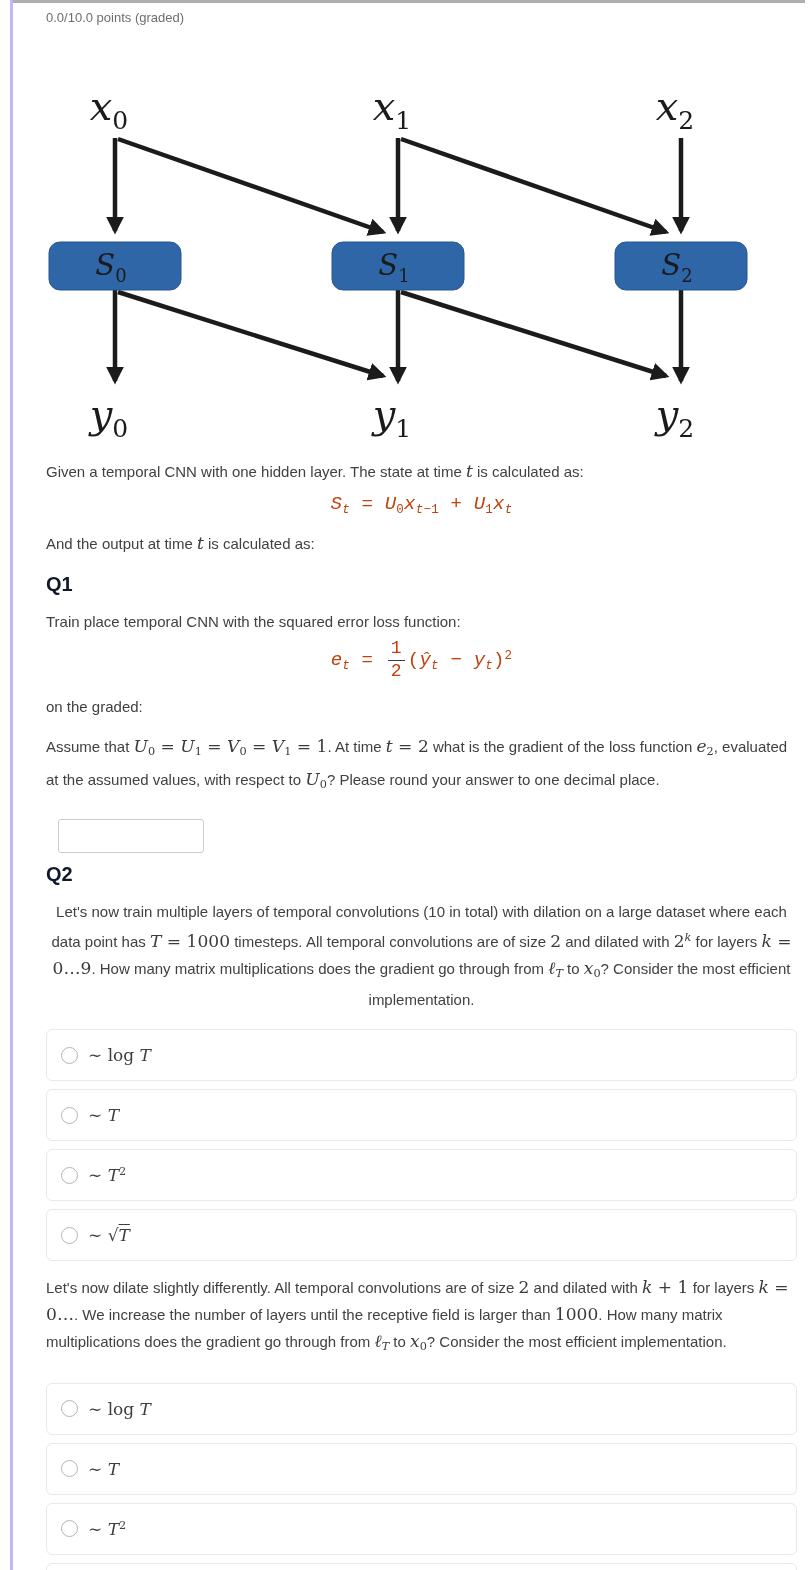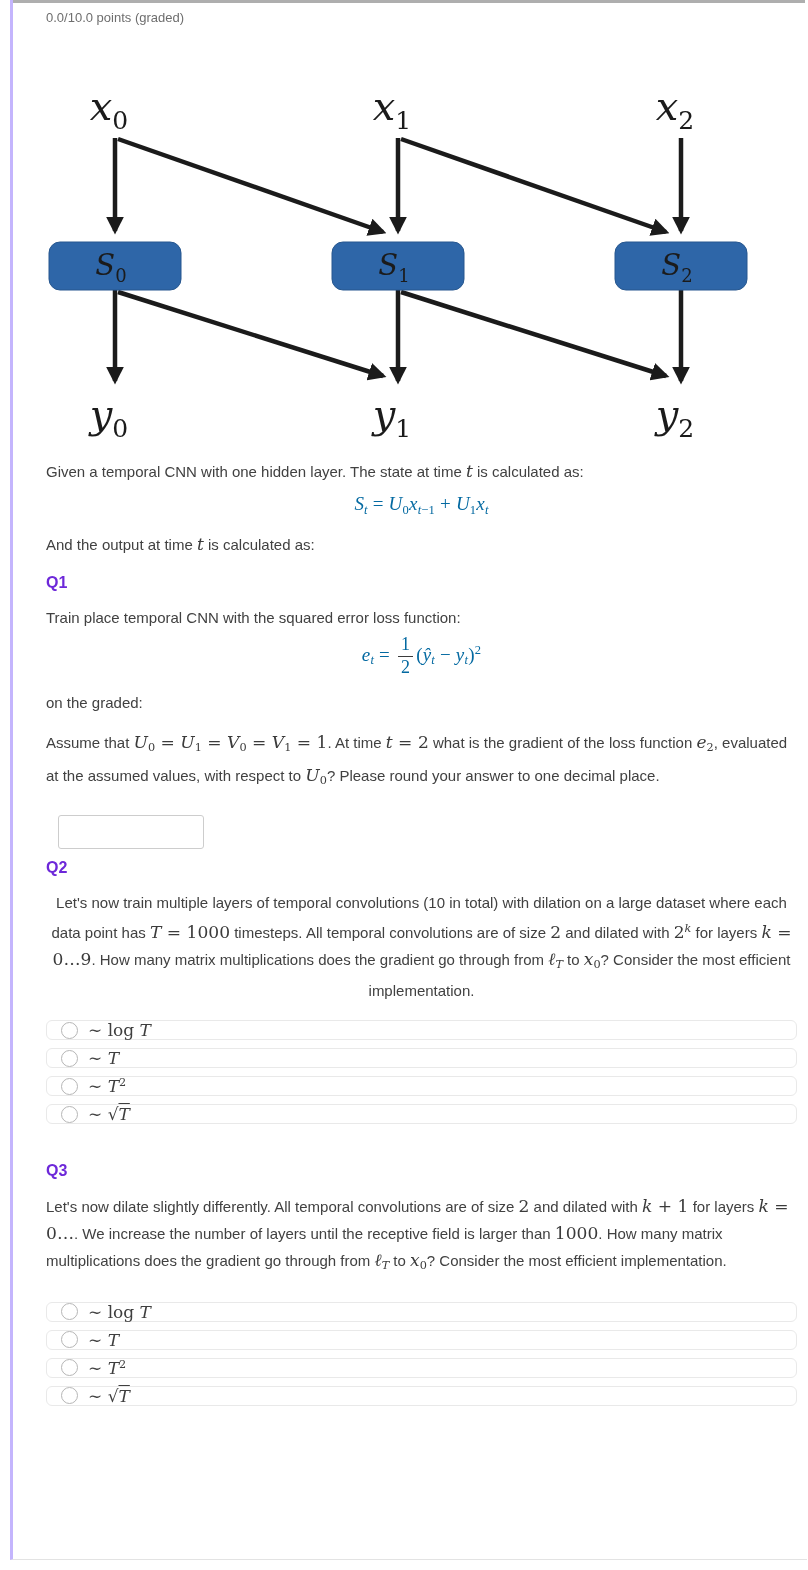--- a/index.html
+++ b/index.html
@@ -10,45 +10,45 @@
   .topbar{height:3px;background:#aeaeae;margin-right:2px;}
   .content{padding:0 10px 0 33px;}
   .points{padding-top:7px;font-size:13px;color:#6e6e6e;}
   .diagram{display:block;margin-top:50px;margin-left:-3px;}
   .diagram text{font-family:"DejaVu Serif","Liberation Serif",serif;fill:#1b1b1b;}
   p.body{margin:13px 0 0 0;font-size:15px;line-height:26px;color:#414141;}
   .m{font-family:"DejaVu Serif",serif;font-size:1.14em;color:#3b3b3b;}
   .m i, .eq i, .olabel i{font-style:italic;}
   sub{font-size:0.66em;vertical-align:-0.3em;}
   sup{font-size:0.66em;vertical-align:0.5em;}
-  .eq{margin-top:8px;text-align:center;font-size:19px;color:#0369a1;
-      font-family:Liberation Serif, serif;letter-spacing:0.2px;}
+  .eq{margin-top:8px;text-align:center;font-size:19px;color:#c2410c;
+      font-family:Liberation Mono, monospace;letter-spacing:0.2px;}
   .eq-output{margin-top:10px;}
   .eq-loss{margin-top:4px;}
   .eq-dataset{margin-top:3px;}
   .frac{display:inline-block;vertical-align:middle;text-align:center;
         font-size:0.95em;line-height:1.1;margin:0 3px;}
   .fn{display:block;border-bottom:1.4px solid #3b3b3b;padding:0 3px 1px;}
   .fd{display:block;padding-top:1px;}
   .ovl{text-decoration:overline;}
-  h2{margin:0;font-size:16px;font-weight:700;color:#6d28d9;}
+  h2{margin:0;font-size:20px;font-weight:700;color:#0f172a;}
   .h-q1{margin-top:16px;}
   .h-q2{margin-top:10px;}
   .h-q3{margin-top:38px;}
   .p-q1intro{margin-top:21px;}
   .p-q1q{margin-top:10px;}
   .p-q2{margin-top:13px;text-align:center;}
   .p-q3{margin-top:16px;}
   .p-dataset{margin-top:19px;}
   .answer{display:block;margin:21px 0 0 12px;width:146px;height:34px;
           border:1px solid #cdcdcd;border-radius:3px;box-sizing:border-box;
           font-size:15px;padding:0 8px;color:#414141;outline:none;background:#fff;}
   .options{margin-top:16px;}
   .options-q3{margin-top:22px;}
-  .option{display:flex;align-items:center;height:20px;box-sizing:border-box;
+  .option{display:flex;align-items:center;height:52px;box-sizing:border-box;
           border:1px solid #e9e9e9;border-radius:6px;background:#fff;
           margin-bottom:8px;padding-left:14px;cursor:pointer;}
   .radio{appearance:none;-webkit-appearance:none;width:17px;height:17px;margin:0 10px 0 0;
          border:1px solid #b6b6b6;border-radius:50%;background:#fff;flex:0 0 auto;}
   .olabel{font-family:"DejaVu Serif",serif;font-size:17px;color:#3f3f3f;}
 </style>
 </head>
 <body>
 
 <div class="page">
@@ -123,21 +123,20 @@
       <label class="option">
         <input type="radio" name="q2" class="radio" style="">
         <span class="olabel">∼ <i>T</i><sup>2</sup></span>
       </label>
       <label class="option">
         <input type="radio" name="q2" class="radio" style="">
         <span class="olabel">∼ √<span class="ovl"><i>T</i></span></span>
       </label>
     </div>
 
-    <h2 class="h-q3">Q3</h2>
     <p class="body p-q3">Let's now dilate slightly differently. All temporal convolutions are of size <span class="m">2</span> and dilated with <span class="m"><i>k</i> + 1</span> for layers <span class="m"><i>k</i> = 0…</span>. We increase the number of layers until the receptive field is larger than <span class="m">1000</span>. How many matrix multiplications does the gradient go through from <span class="m"><i>ℓ</i><sub><i>T</i></sub></span> to <span class="m"><i>x</i><sub>0</sub></span>? Consider the most efficient implementation.</p>
     <div class="options options-q3">
       <label class="option">
         <input type="radio" name="q3" class="radio" style="">
         <span class="olabel">∼ log <i>T</i></span>
       </label>
       <label class="option">
         <input type="radio" name="q3" class="radio" style="">
         <span class="olabel">∼ <i>T</i></span>
       </label>

